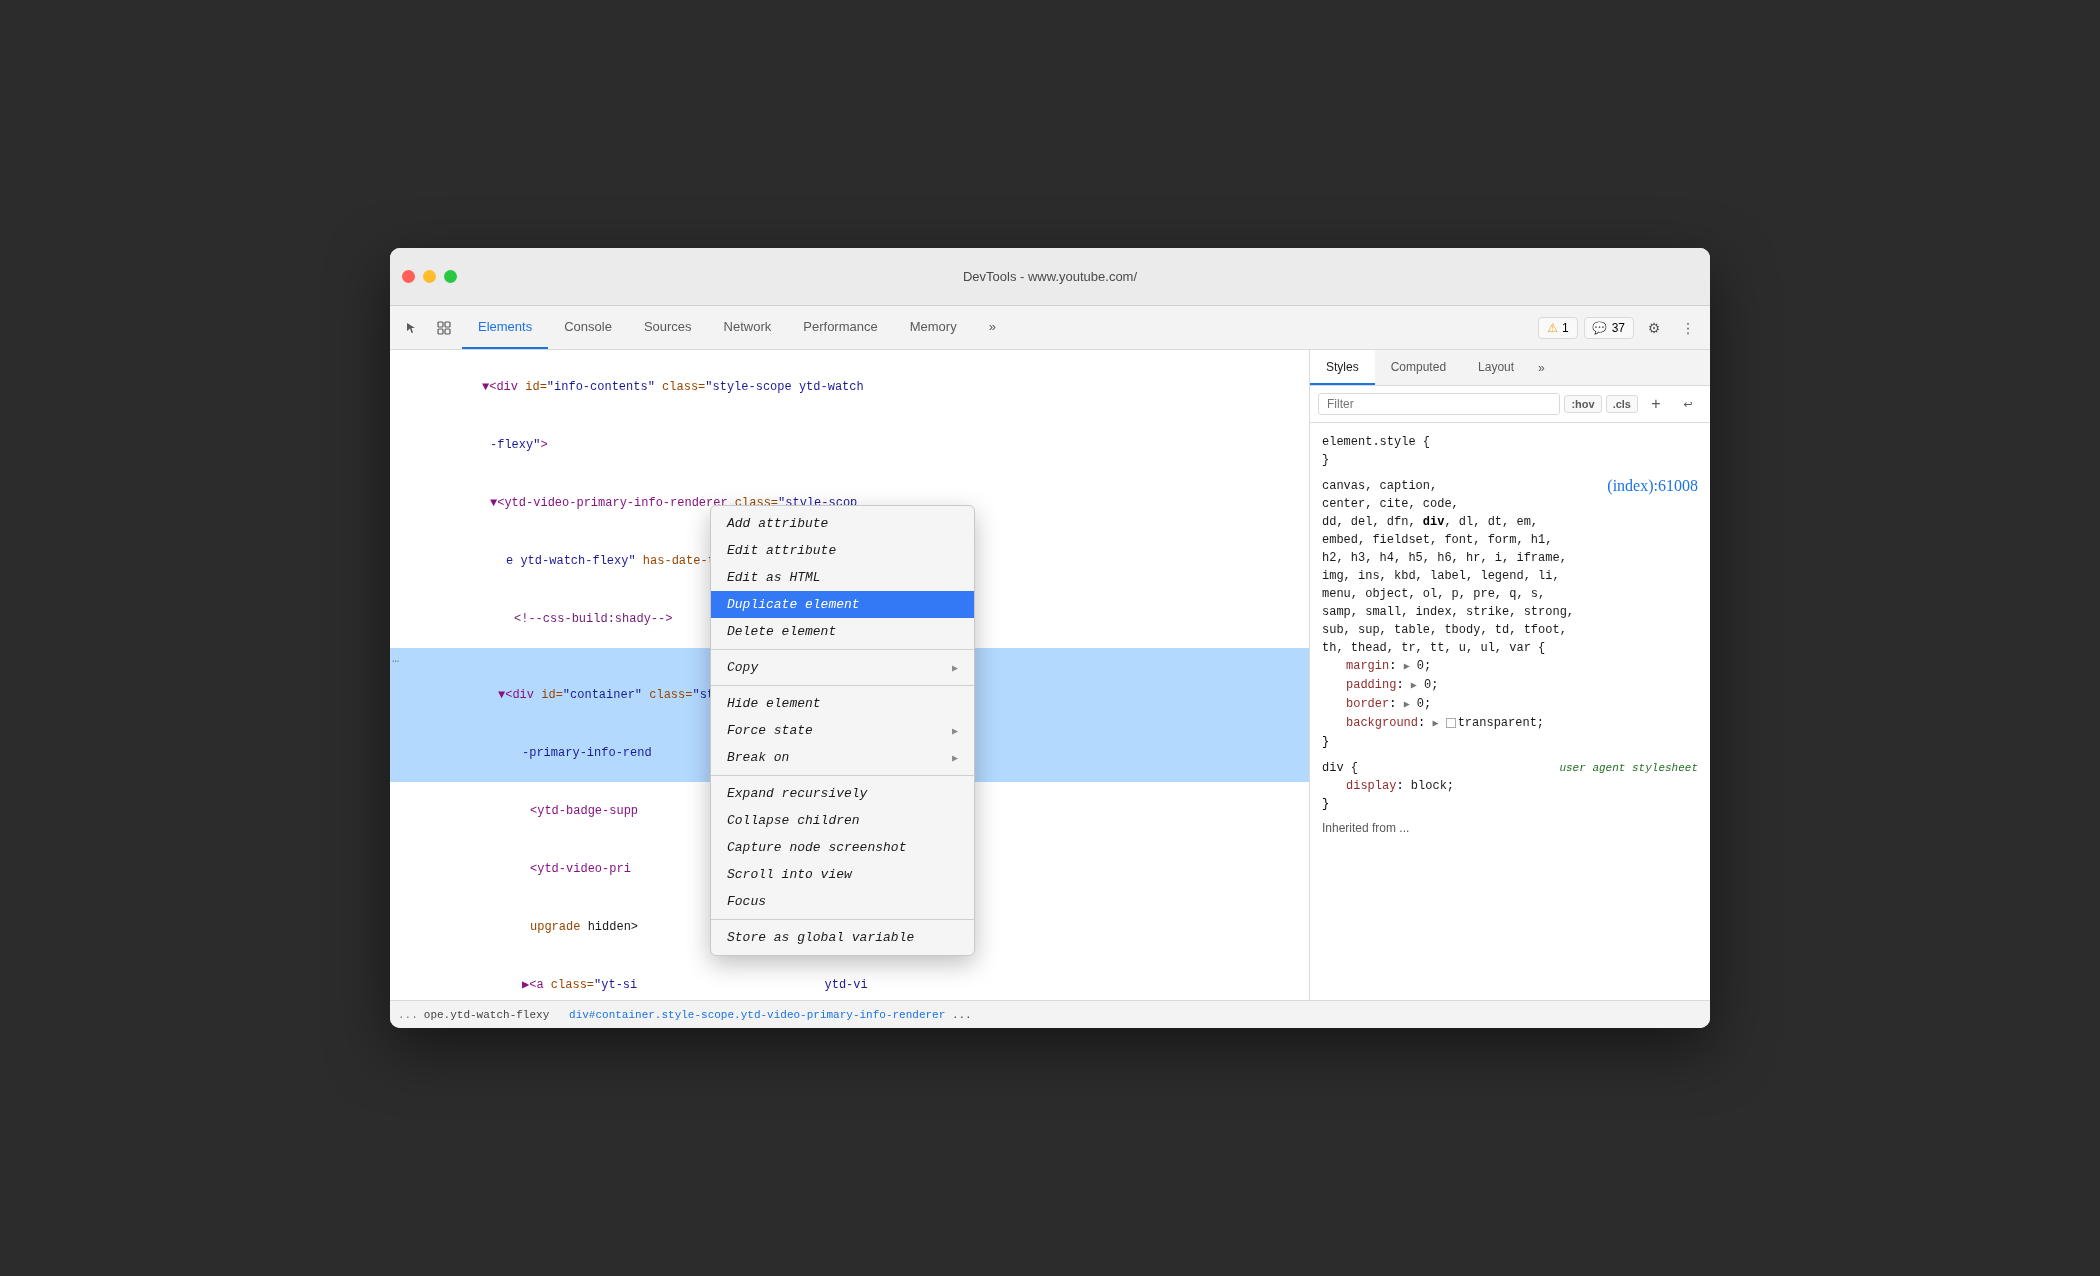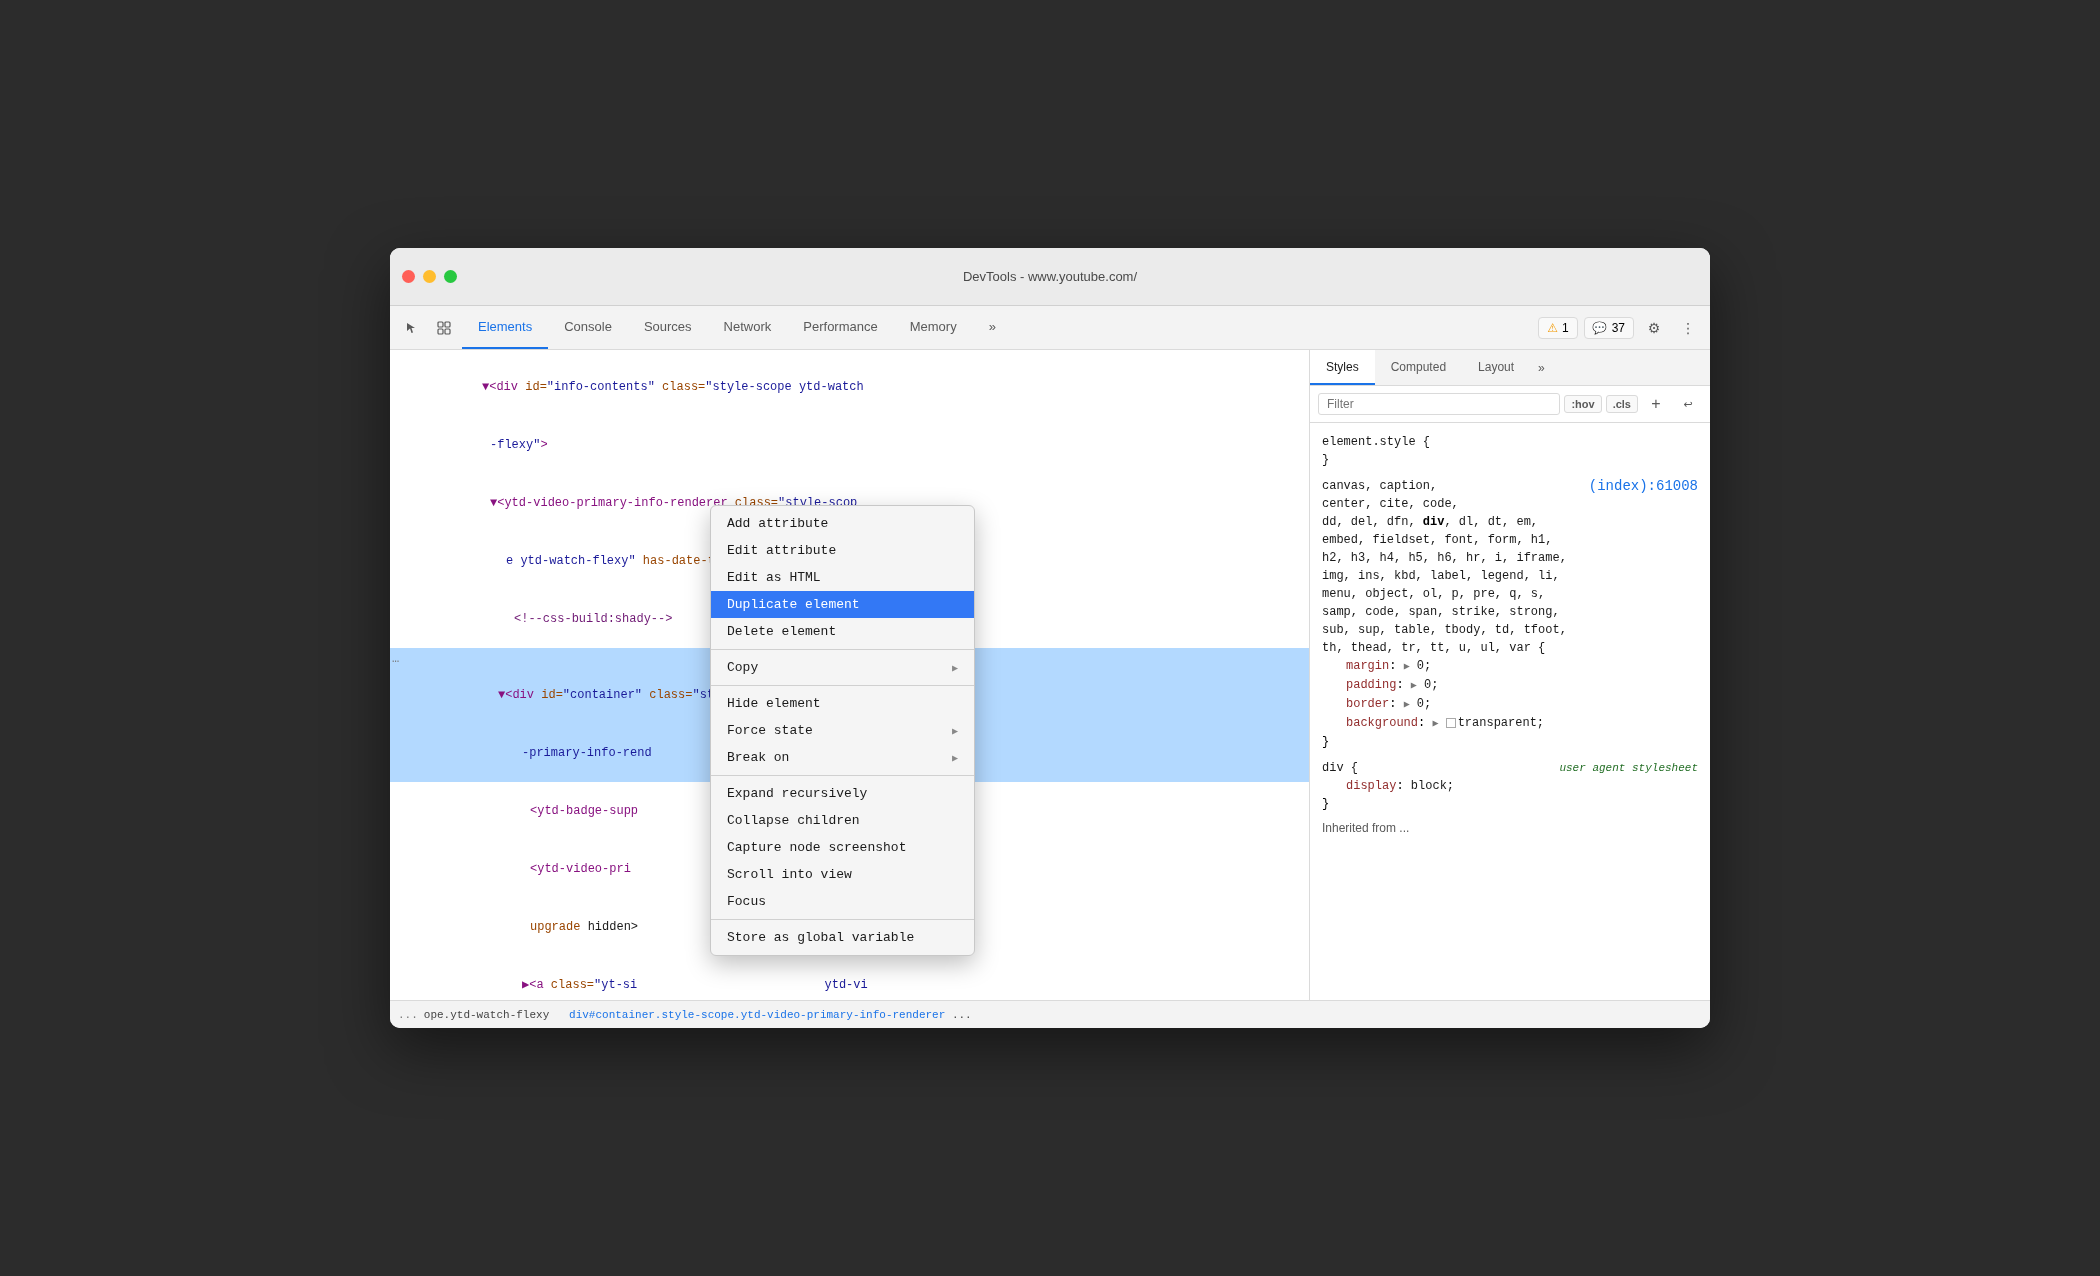--- a/index.html
+++ b/index.html
@@ -148,20 +148,21 @@
       top: 155px;
       left: 320px;
       width: 265px;
       background: #f5f5f5;
       border: 1px solid #c8c8c8;
       border-radius: 6px;
       box-shadow: 0 8px 24px rgba(0,0,0,0.25);
       z-index: 100;
       padding: 4px 0;
       font-size: 13px;
+      font-style: italic;
     }
     .cm-item {
       padding: 6px 16px;
       cursor: pointer;
       display: flex;
       align-items: center;
       justify-content: space-between;
       color: #1a1a1a;
     }
     .cm-item.highlighted {
@@ -249,21 +250,22 @@
       padding: 4px 12px;
       line-height: 18px;
     }
     .style-selector { color: #1a1a1a; }
     .style-property { color: #922c2c; text-align: right; }
     .style-value { color: #1a1a1a; }
     .style-comment { color: #236e25; font-style: italic; }
     .style-source {
       float: right;
       color: #1a73e8;
-      font-size: 14px;
+      font-size: 16px;
+      font-family: Liberation Serif, serif;
     }
     .style-arrow { color: #777; font-size: 10px; }
     .style-indent { padding-left: 24px; }
     .color-swatch {
       display: inline-block;
       width: 10px;
       height: 10px;
       border: 1px solid #ccc;
       vertical-align: middle;
       margin-right: 2px;
@@ -488,21 +490,21 @@
 
         <div class="style-rule">
           <span class="style-selector">canvas, caption,</span>
           <span class="style-source" style="color:#1a73e8;">(index):61008</span><br>
           <span class="style-selector">center, cite, code,</span><br>
           <span class="style-selector">dd, del, dfn, </span><strong>div</strong><span class="style-selector">, dl, dt, em,</span><br>
           <span class="style-selector">embed, fieldset, font, form, h1,</span><br>
           <span class="style-selector">h2, h3, h4, h5, h6, hr, i, iframe,</span><br>
           <span class="style-selector">img, ins, kbd, label, legend, li,</span><br>
           <span class="style-selector">menu, object, ol, p, pre, q, s,</span><br>
-          <span class="style-selector">samp, code, span, strike, strong,</span><br>
+          <span class="style-selector">samp, small, index, strike, strong,</span><br>
           <span class="style-selector">sub, sup, table, tbody, td, tfoot,</span><br>
           <span class="style-selector">th, thead, tr, tt, u, ul, var {</span><br>
           <div class="style-indent">
             <span class="style-property">margin</span><span>: </span><span class="style-arrow">▶</span><span class="style-value"> 0;</span><br>
             <span class="style-property">padding</span><span>: </span><span class="style-arrow">▶</span><span class="style-value"> 0;</span><br>
             <span class="style-property">border</span><span>: </span><span class="style-arrow">▶</span><span class="style-value"> 0;</span><br>
             <span class="style-property">background</span><span>: </span><span class="style-arrow">▶</span><span> </span><span class="color-swatch" style="background:transparent; border:1px solid #aaa;"></span><span class="style-value">transparent;</span><br>
           </div>
           <span>}</span>
         </div>

